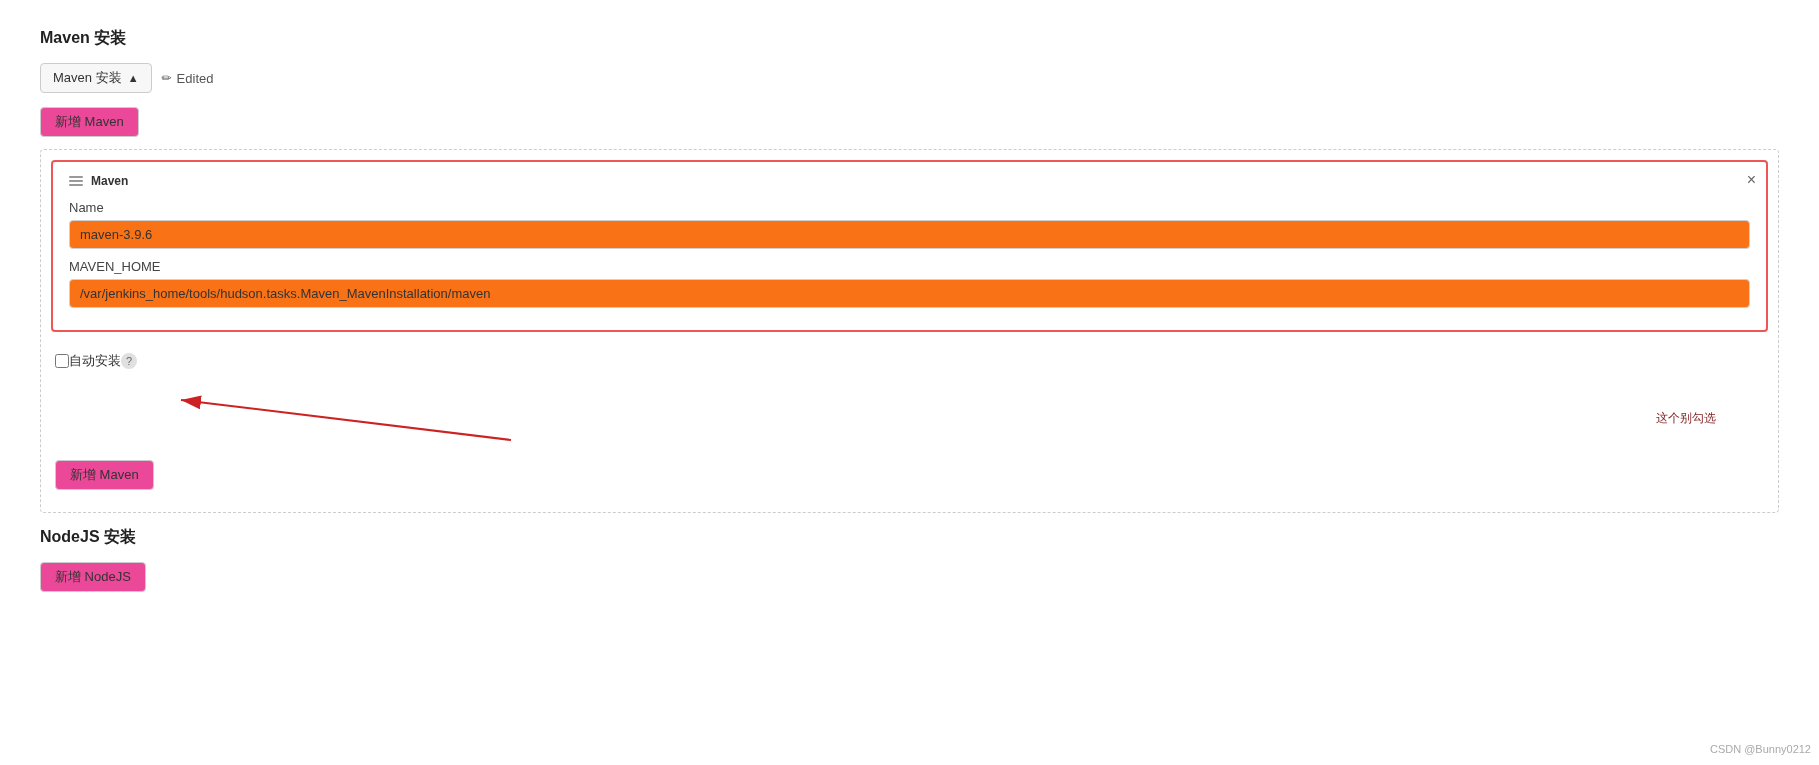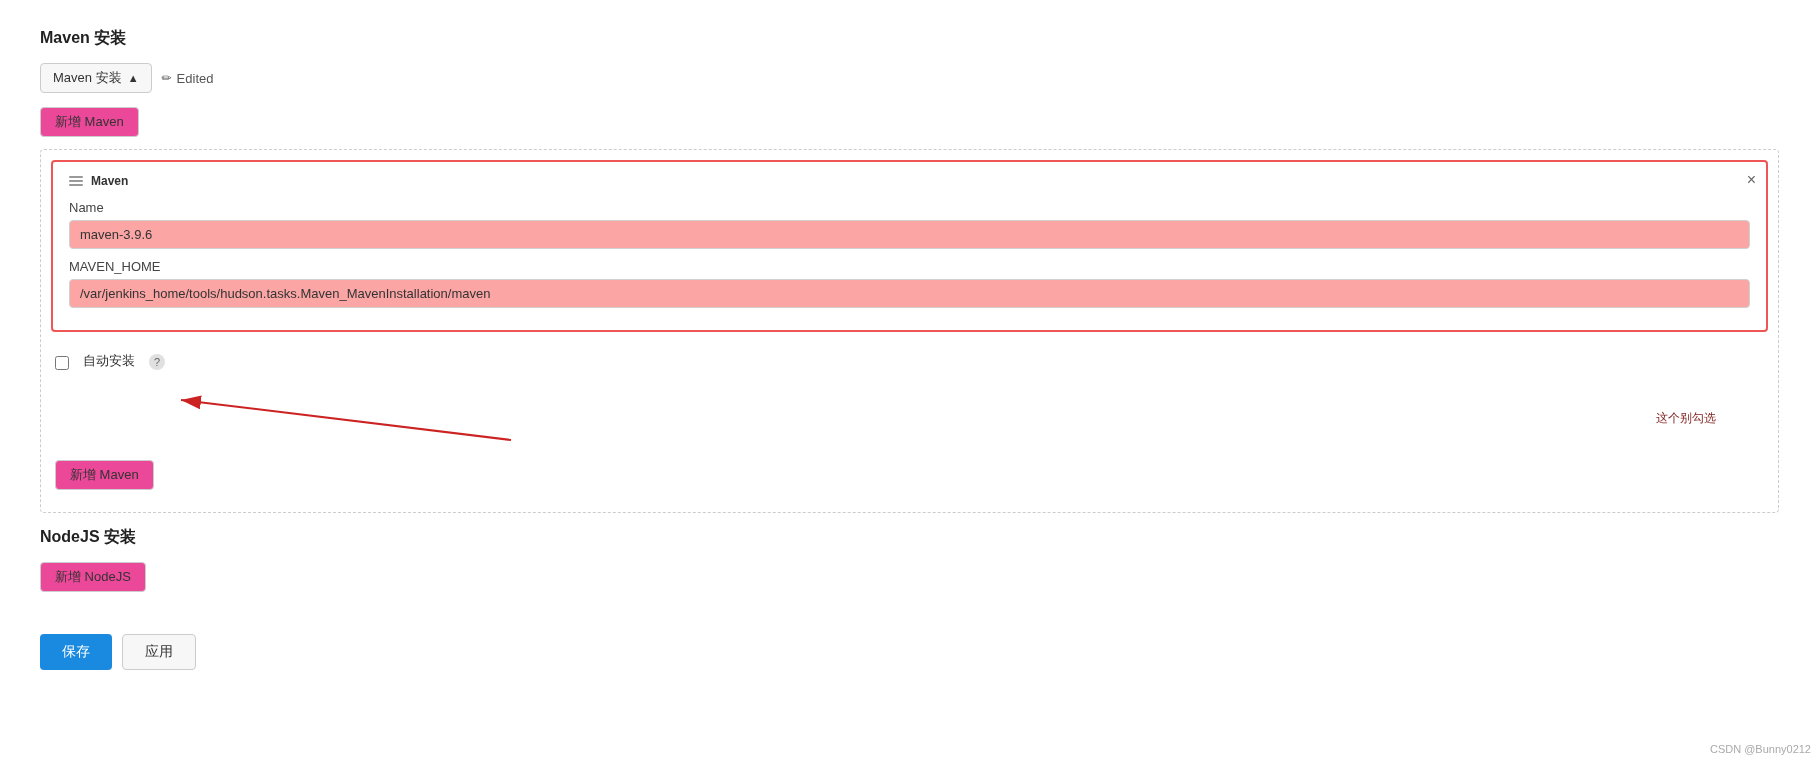--- a/index.html
+++ b/index.html
@@ -116,27 +116,27 @@
       color: #444;
       margin-bottom: 5px;
     }
     .form-input {
       width: 100%;
       padding: 6px 10px;
       border: 1px solid #d0d0d0;
       border-radius: 4px;
       font-size: 13px;
       color: #333;
-      background: #fca5a5;
+      background: #f97316;
       outline: none;
     }
     .checkbox-row {
       display: flex;
-      align-items: flex-end;
-      gap: 14px;
+      align-items: center;
+      gap: 0;
       padding: 10px 14px;
     }
     .checkbox-row input[type="checkbox"] {
       width: 14px;
       height: 14px;
       cursor: pointer;
     }
     .checkbox-label {
       font-size: 13px;
       color: #333;
@@ -271,19 +271,15 @@
         <button class="add-btn">新增 Maven</button>
       </div>
     </div>
   </div>
 
   <div class="nodejs-section section-divider">
     <h2 class="section-title">NodeJS 安装</h2>
     <button class="add-btn">新增 NodeJS</button>
   </div>
 
-  <div class="bottom-actions">
-    <button class="btn-save">保存</button>
-    <button class="btn-apply">应用</button>
-  </div>
 </div>
 
 <div class="watermark">CSDN @Bunny0212</div>
 
 </body></html>

